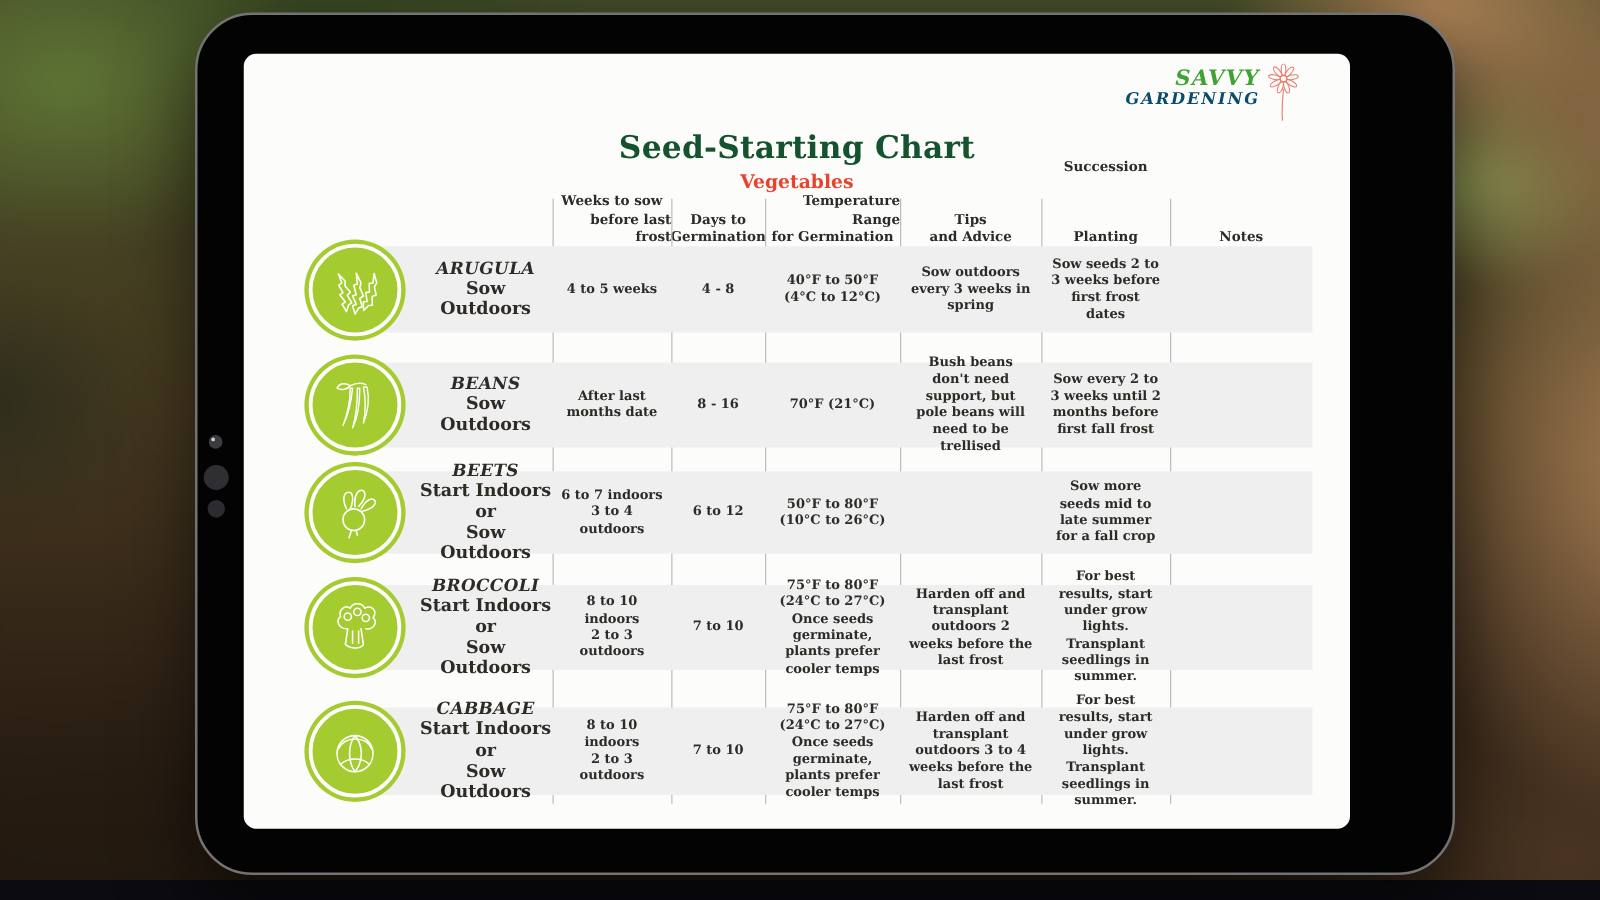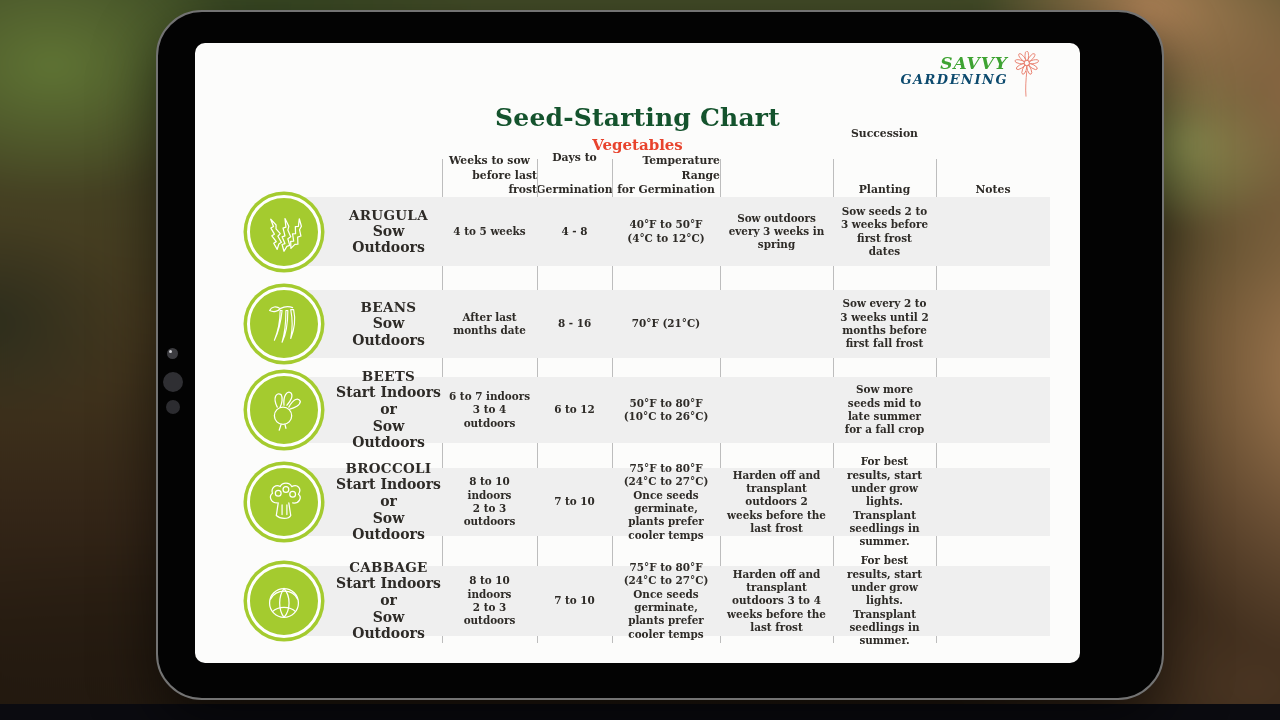--- a/index.html
+++ b/index.html
@@ -47,31 +47,31 @@
   .pre{white-space:pre-line;}
   .hdr{position:absolute;top:113px;height:44px;display:flex;flex-direction:column;justify-content:flex-end;
     align-items:center;text-align:right;font-size:10.8px;font-weight:bold;color:#2e2b27;line-height:1.32;padding-bottom:3px;box-sizing:border-box;}
   .vline{position:absolute;top:116px;height:484px;width:1px;background:#bdbdbd;}
 
   .row{position:absolute;left:0;width:100%;}
   .band{position:absolute;left:70px;width:785px;top:0;height:100%;background:#efefef;}
   .veg-circle{position:absolute;left:52px;top:50%;transform:translateY(-50%);width:68px;height:68px;border-radius:50%;
     background:#a4cb2f;border:3px solid #ffffff;box-shadow:0 0 0 3.5px #a4cb2f;display:flex;align-items:center;justify-content:center;}
   .veg-name-wrap{position:absolute;left:140px;width:107px;top:50%;transform:translateY(-50%);text-align:center;color:#2e2b27;}
-  .veg-name{font-size:13.5px;font-weight:bold;letter-spacing:.3px;}
+  .veg-name{font-size:13.5px;font-weight:bold;letter-spacing:.3px;font-style:italic;}
   .veg-method{font-size:14px;font-weight:bold;line-height:1.2;}
   .cell{position:absolute;top:0;height:100%;display:flex;align-items:center;justify-content:center;text-align:center;
     font-size:10.4px;font-weight:bold;color:#2e2b27;line-height:1.28;box-sizing:border-box;padding:0 7px;}
   .c1{left:247px;width:95px;}
   .c2{left:342px;width:75px;}
   .c3{left:417px;width:108px;}
   .c4{left:525px;width:113px;}
   .c5{left:638px;width:103px;}
   .c6{left:741px;width:114px;}
-  .h1{left:247px;width:95px;} .h2{left:342px;width:75px;gap:18px;} .h3{left:417px;width:108px;}
+  .h1{left:247px;width:95px;} .h2{left:342px;width:75px;} .h3{left:417px;width:108px;}
   .h4{left:525px;width:113px;} .h5{left:638px;width:103px;gap:42px;} .h6{left:741px;width:114px;}
 </style>
 </head>
 <body>
 
 <div class="stage">
   <div class="bg"></div>
   <div class="bg-bottom-strip"></div>
 
   <div class="tablet">
@@ -111,20 +111,24 @@
         <span>before last frost</span>
       </div>
       <div class="hdr h2">
         <span>Days to</span>
         <span>Germination</span>
       </div>
       <div class="hdr h3">
         <span>Temperature Range</span>
         <span>for Germination</span>
       </div>
+      <div class="hdr h4">
+        <span>Tips</span>
+        <span>and Advice</span>
+      </div>
       <div class="hdr h5">
         <span>Succession</span>
         <span>Planting</span>
       </div>
       <div class="hdr h6">
         <span>Notes</span>
         <span></span>
       </div>
 
       <div class="vline" style="left:247px"></div>
@@ -172,20 +176,21 @@
           </svg>
         </div>
         <div class="veg-name-wrap">
           <div class="veg-name">BEANS</div>
           <div class="veg-method pre">Sow Outdoors</div>
         </div>
         <div class="cell c1 pre">After last
 months date</div>
         <div class="cell c2 pre">8 - 16</div>
         <div class="cell c3 pre">70°F (21°C)</div>
+        <div class="cell c4 pre">Bush beans don't need support, but pole beans will need to be trellised</div>
         <div class="cell c5 pre">Sow every 2 to 3 weeks until 2 months before first fall frost</div>
         <div class="cell c6 pre"></div>
       </div>
 
       <div class="row" style="top:334px;height:66px">
         <div class="band"></div>
         <div class="veg-circle">
           <svg width="50" height="50" viewBox="0 0 52 52">
             <g stroke="#fff" fill="none" stroke-width="1.3" stroke-linecap="round" stroke-linejoin="round">
               <path d="M19 23 C14 13 18 7 23 10 C25 13 24 19 22 23"></path>

